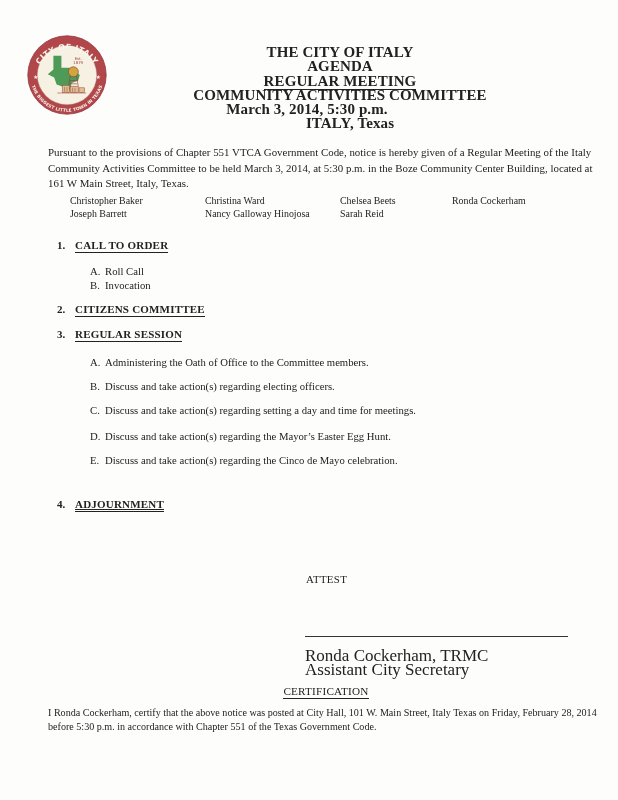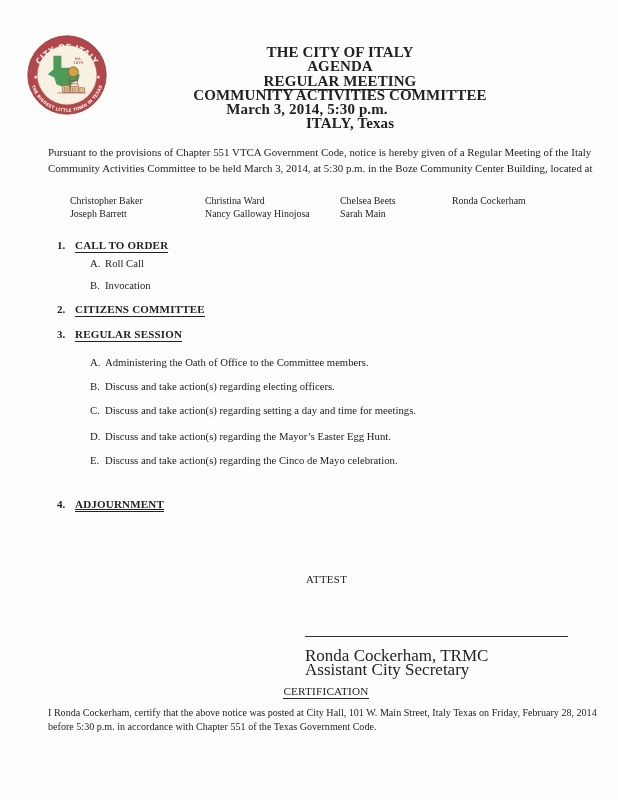--- a/index.html
+++ b/index.html
@@ -44,21 +44,21 @@
   .members .col div { white-space:nowrap; }
 
   
   .arow { position:absolute; left:57px; font-size:11px; font-weight:bold; white-space:nowrap; }
   .arow .num { display:inline-block; width:18px; }
   .arow .atitle { border-bottom:1.3px solid #222; padding-bottom:0.5px; letter-spacing:0.2px; }
   .srow { position:absolute; left:90px; font-size:10.7px; white-space:nowrap; }
   .srow .letter { display:inline-block; width:15px; }
 
   .r-a1  { top:239px; }
-  .r-s1a { top:257px; }
+  .r-s1a { top:265px; }
   .r-s1b { top:279px; }
   .r-a2  { top:303px; }
   .r-a3  { top:328px; }
   .r-s3a { top:356px; }
   .r-s3b { top:380px; }
   .r-s3c { top:404px; }
   .r-s3d { top:430px; }
   .r-s3e { top:454px; }
   .r-a4  { top:498px;text-decoration:underline; }
 
@@ -132,34 +132,35 @@
     <div class="hline">AGENDA</div>
     <div class="hline underline"><span>REGULAR MEETING</span></div>
     <div class="hline">COMMUNITY ACTIVITIES COMMITTEE</div>
     <div class="hline shift-left">March 3, 2014, 5:30 p.m.</div>
     <div class="hline shift-right">ITALY, Texas</div>
   </div>
 
   <div class="notice">
     <div>Pursuant to the provisions of Chapter 551 VTCA Government Code, notice is hereby given of a Regular Meeting of the Italy</div>
     <div>Community Activities Committee to be held March 3, 2014, at 5:30 p.m. in the Boze Community Center Building, located at</div>
+    <div>161 W Main Street, Italy, Texas.</div>
   </div>
 
   <div class="members">
     <div class="col">
       <div>Christopher Baker</div>
       <div>Joseph Barrett</div>
     </div>
     <div class="col">
       <div>Christina Ward</div>
       <div>Nancy Galloway Hinojosa</div>
     </div>
     <div class="col">
       <div>Chelsea Beets</div>
-      <div>Sarah Main</div>
+      <div>Sarah Reid</div>
     </div>
     <div class="col">
       <div>Ronda Cockerham</div>
       <div></div>
     </div>
   </div>
 
   <div class="arow r-a1">
     <span class="num">1.</span><span class="atitle">CALL TO ORDER</span>
   </div>

